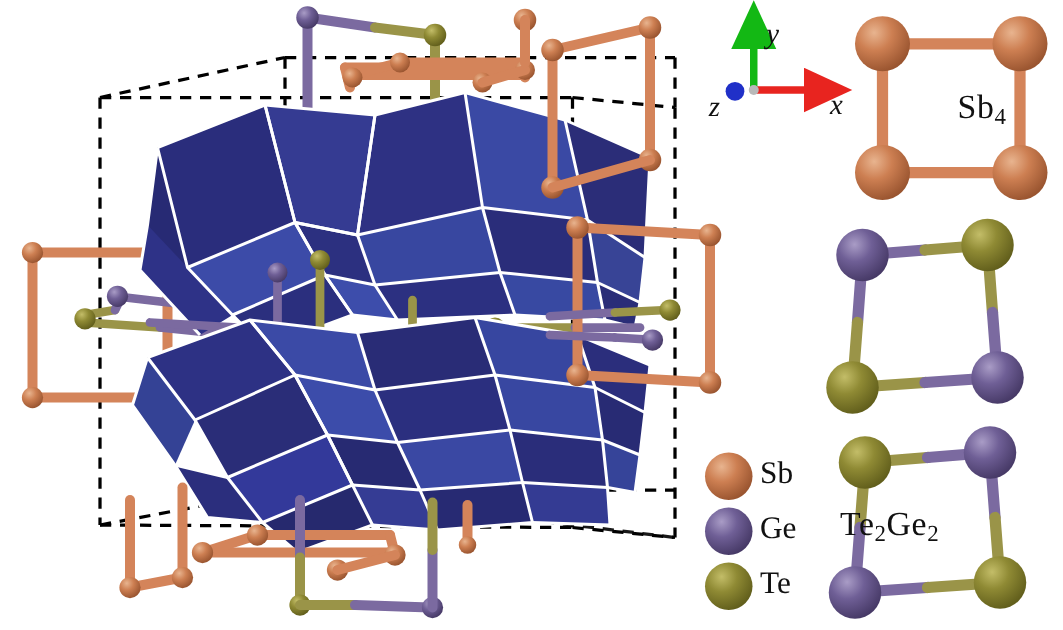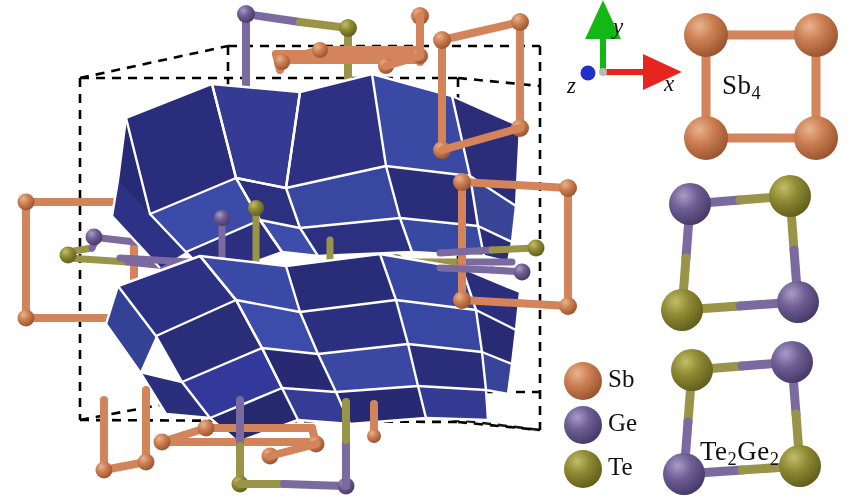--- a/index.html
+++ b/index.html
@@ -384,26 +384,26 @@
       <line x1="796" y1="414" x2="800" y2="466" stroke="#9a9448" stroke-width="9"></line>
       <line x1="684" y1="474" x2="742" y2="470" stroke="#7b6aa0" stroke-width="9"></line>
       <line x1="742" y1="470" x2="800" y2="466" stroke="#9a9448" stroke-width="9"></line>
       <circle cx="692" cy="370" r="21" fill="url(#gTe)"></circle>
       <circle cx="792" cy="362" r="21" fill="url(#gGe)"></circle>
       <circle cx="684" cy="474" r="21" fill="url(#gGe)"></circle>
       <circle cx="800" cy="466" r="21" fill="url(#gTe)"></circle>
     </g>
   </svg>
 
-  <div class="fig-label motif-label" style="left:722px; top:70px;">
+  <div class="fig-label motif-label" style="left:766px; top:70px;">
     <span>Sb</span><sub>4</sub>
   </div>
 
 
-  <div class="fig-label motif-label" style="left:700px; top:404px;margin-top:32px;">
+  <div class="fig-label motif-label" style="left:672px; top:404px;">
     <span>Te</span><sub>2</sub><span>Ge</span><sub>2</sub>
   </div>
 
   <svg id="legend-svg" width="850" height="504" viewBox="0 0 850 504">
     <circle cx="583" cy="381" r="19" fill="url(#gSb)"></circle>
     <circle cx="583" cy="425" r="19" fill="url(#gGe)"></circle>
     <circle cx="583" cy="469" r="19" fill="url(#gTe)"></circle>
   </svg>
 
   <div class="fig-label legend-label" style="left:608px; top:365px;">Sb</div>

